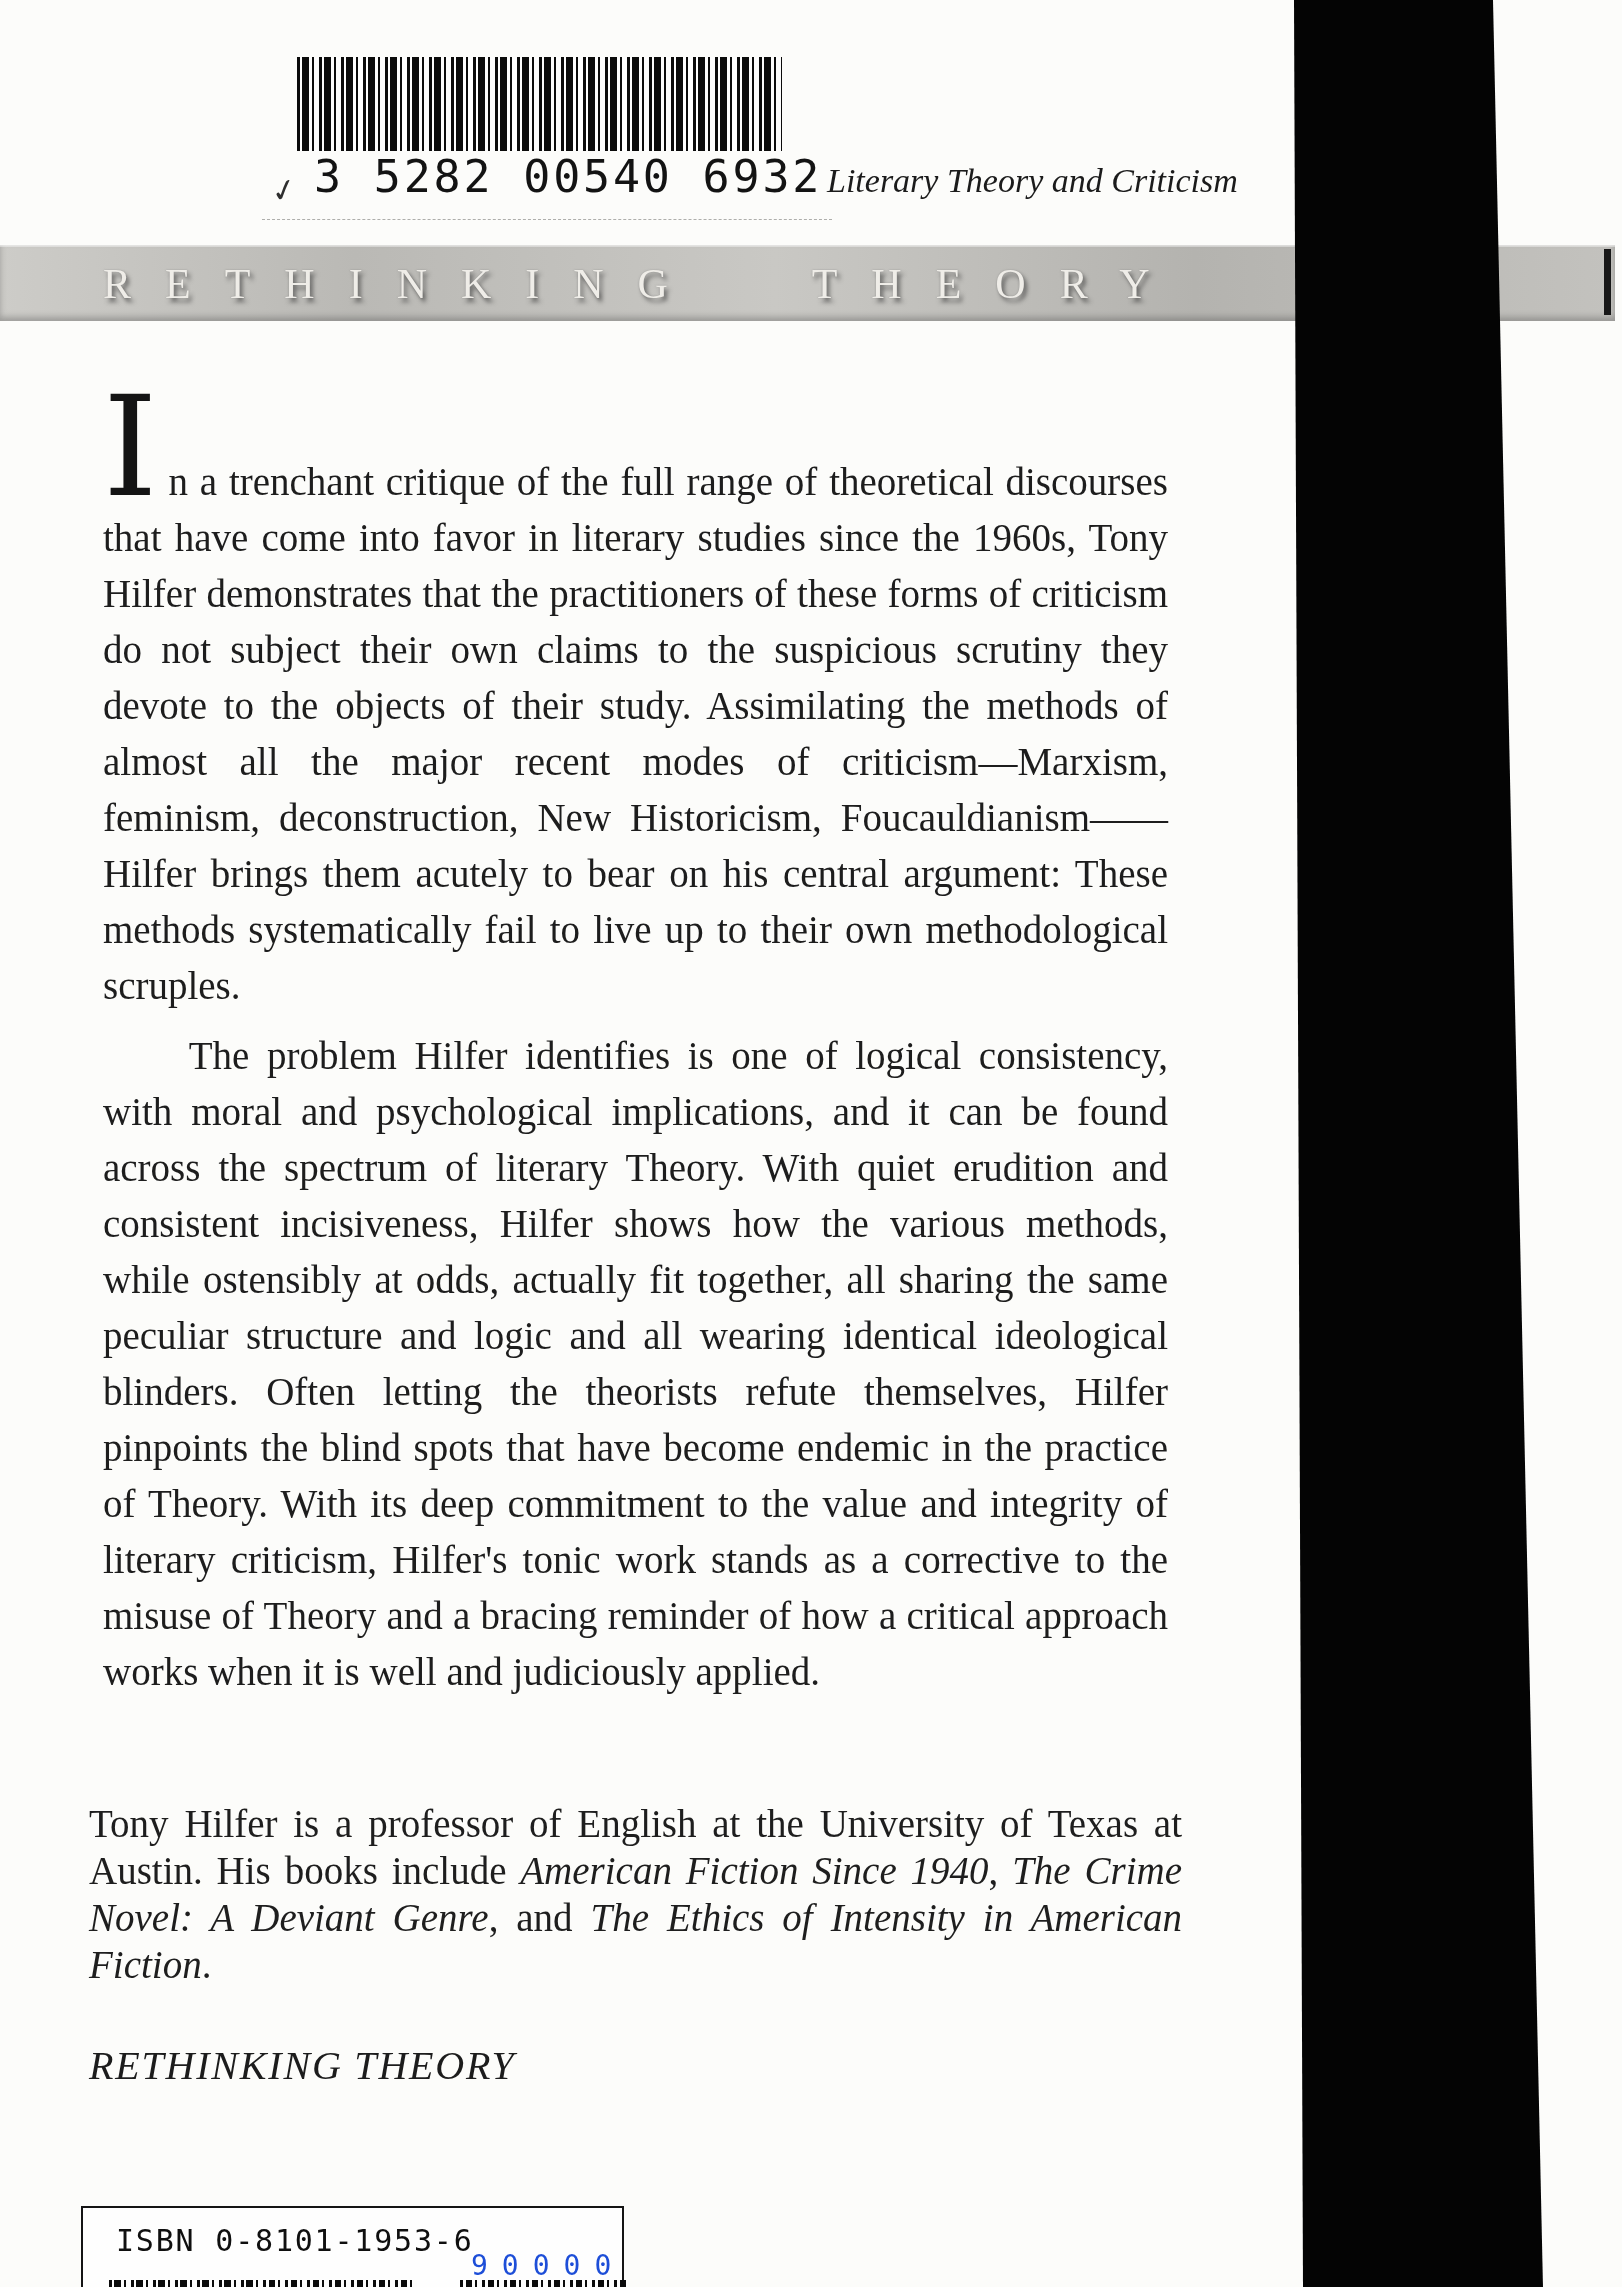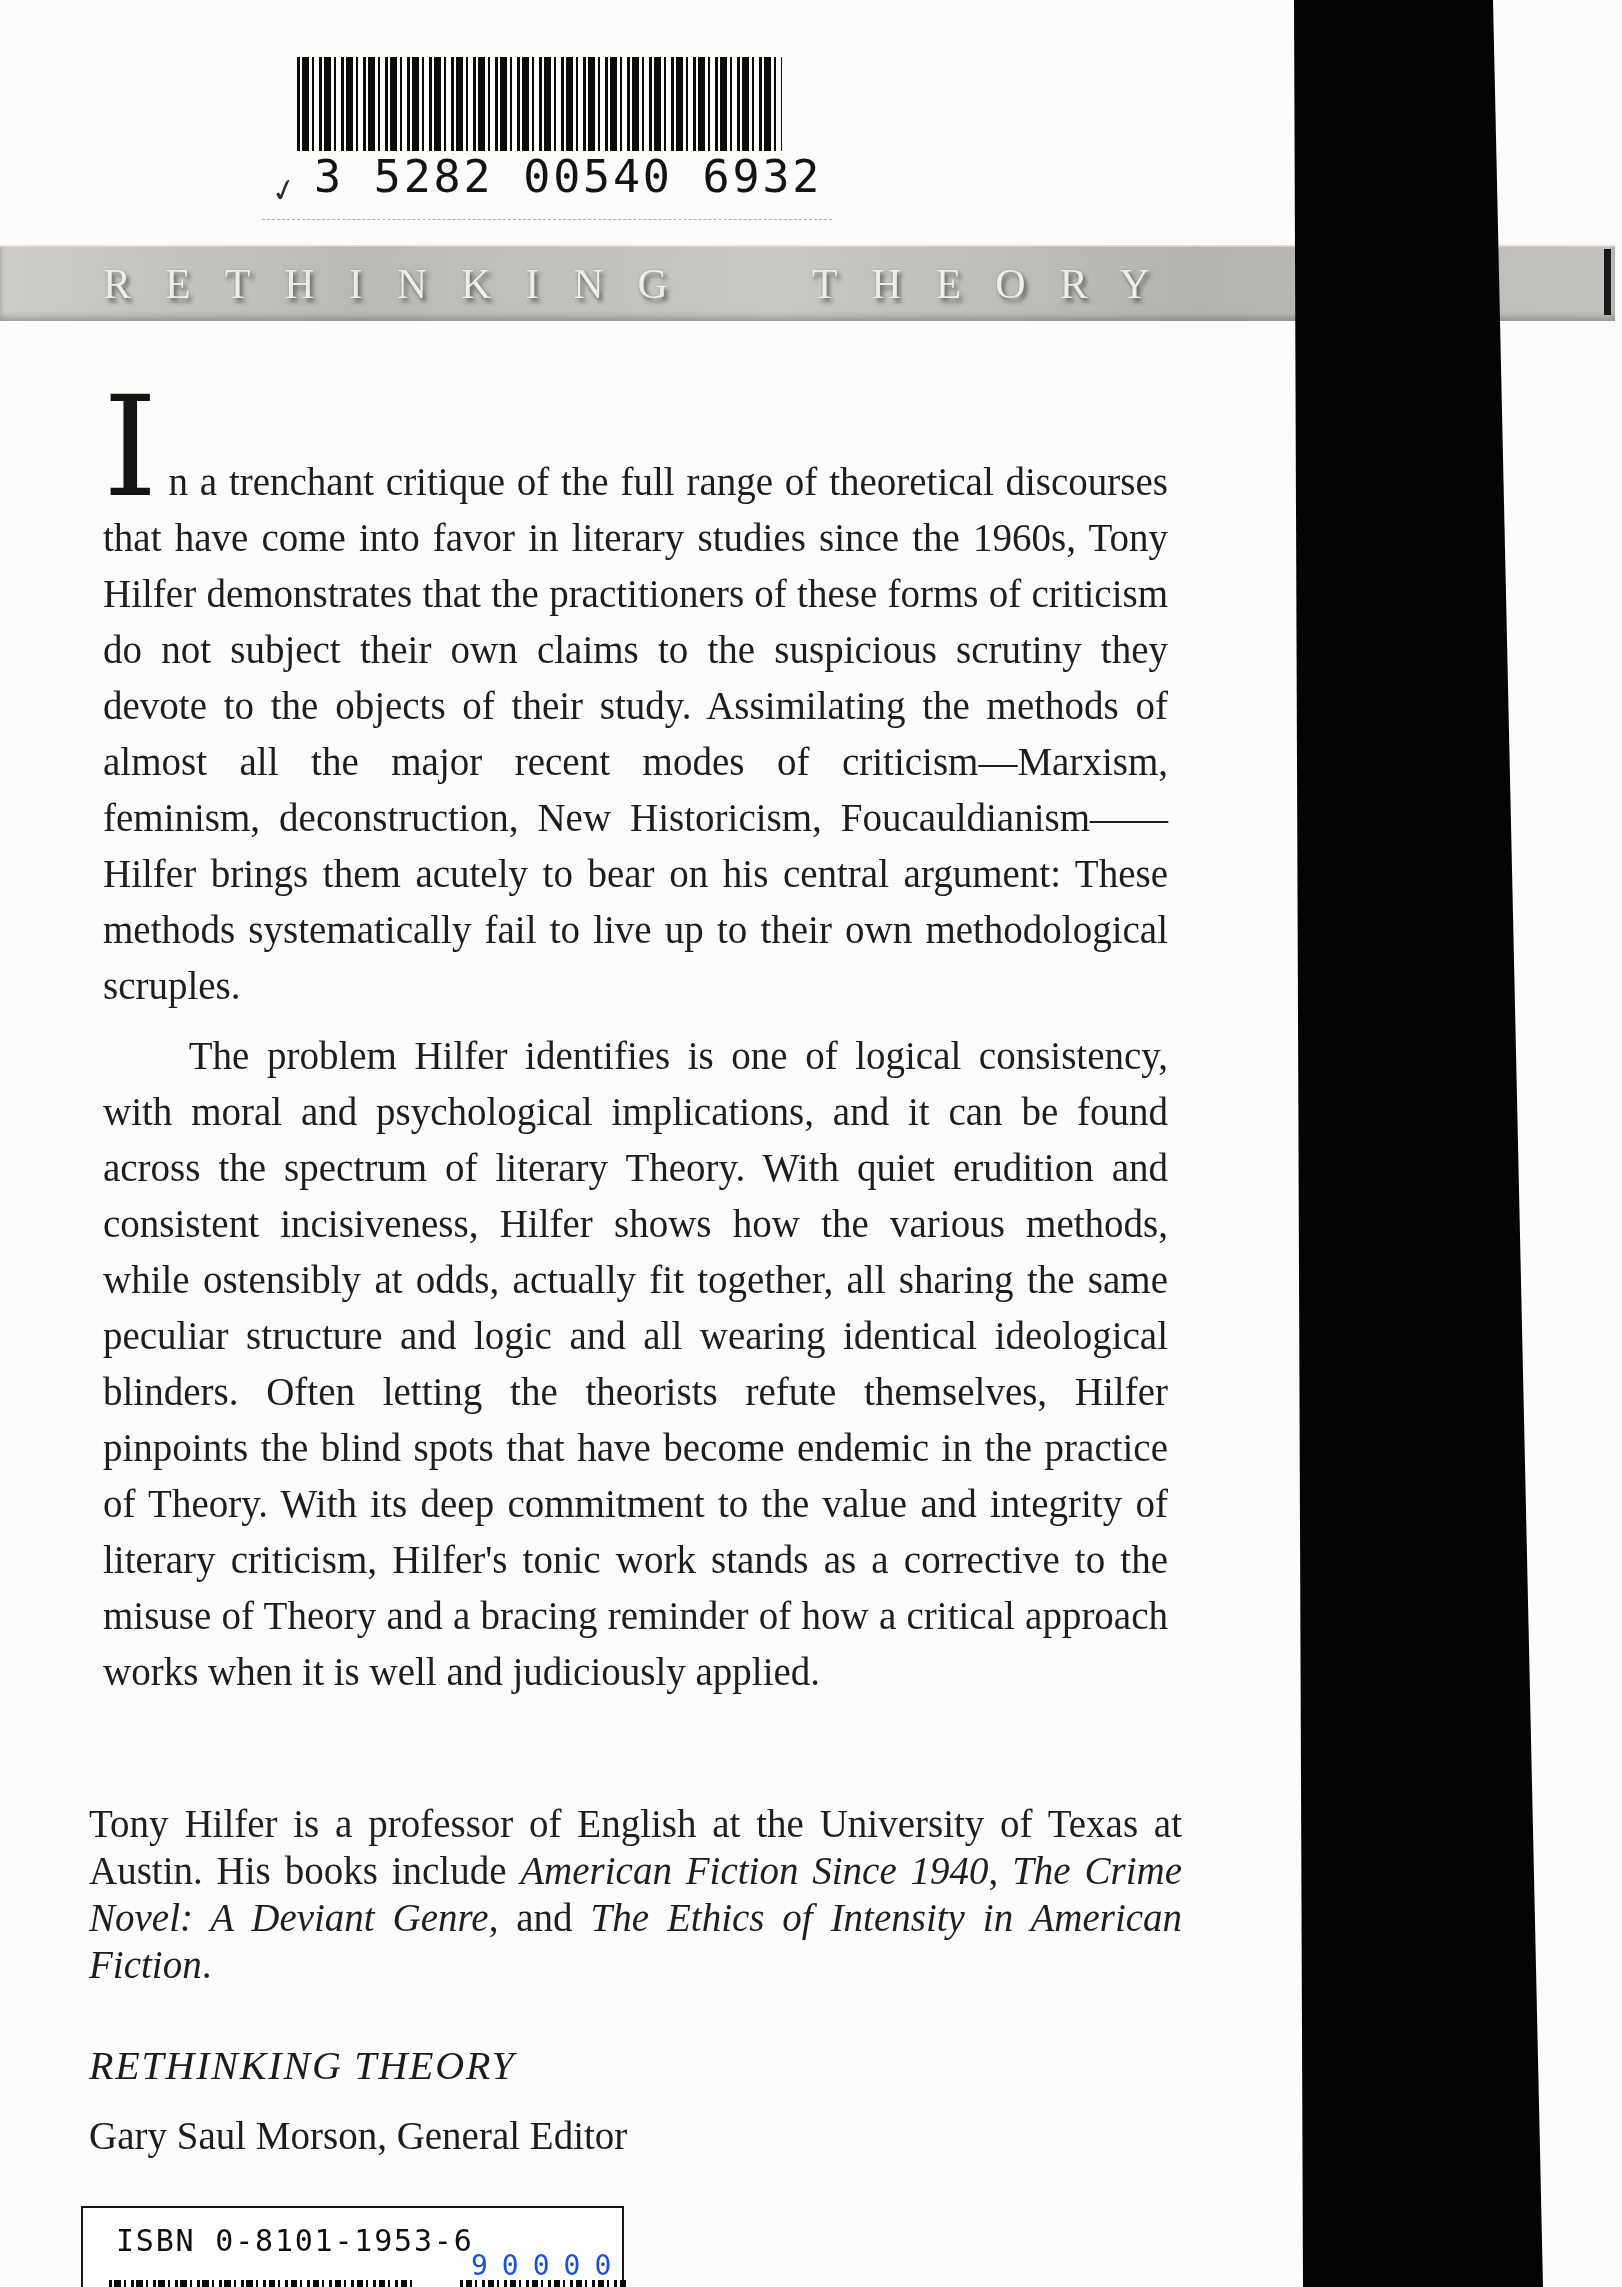--- a/index.html
+++ b/index.html
@@ -188,31 +188,31 @@
 <div class="page">
 
   <div class="banner">
     <span class="banner-title">RETHINKING THEORY</span>
   </div>
 
   <div class="top-barcode barcode"></div>
   <div class="check">✓</div>
   <div class="top-barcode-number">3 5282 00540 6932</div>
   <div class="dashes"></div>
+  <div class="category">Literary Theory and Criticism</div>
 
   <div class="text-col">
     <p class="para"><span class="dropcap">I</span><span>n a trenchant critique of the full range of theoretical discourses that have come into favor in literary studies since the 1960s, Tony Hilfer demonstrates that the practitioners of these forms of criticism do not subject their own claims to the suspicious scrutiny they devote to the objects of their study. Assimilating the methods of almost all the major recent modes of criticism—Marxism, feminism, deconstruction, New Historicism, Foucauldianism——Hilfer brings them acutely to bear on his central argument: These methods systematically fail to live up to their own methodological scruples.</span></p>
     <p class="para indent">The problem Hilfer identifies is one of logical consistency, with moral and psychological implications, and it can be found across the spectrum of literary Theory. With quiet erudition and consistent incisiveness, Hilfer shows how the various methods, while ostensibly at odds, actually fit together, all sharing the same peculiar structure and logic and all wearing identical ideological blinders. Often letting the theorists refute themselves, Hilfer pinpoints the blind spots that have become endemic in the practice of Theory. With its deep commitment to the value and integrity of literary criticism, Hilfer's tonic work stands as a corrective to the misuse of Theory and a bracing reminder of how a critical approach works when it is well and judiciously applied.</p>
   </div>
 
   <p class="bio"><span>Tony Hilfer is a professor of English at the University of Texas at Austin. His books include </span><span class="it">American Fiction Since 1940</span><span>, </span><span class="it">The Crime Novel: A Deviant Genre</span><span>, and </span><span class="it">The Ethics of Intensity in American Fiction</span><span>.</span></p>
 
   <div class="series">
     <div class="series-title">RETHINKING THEORY</div>
-    <div class="editor-line">Gary Saul Morson, General Editor</div>
   </div>
 
   <div class="isbn-box">
     <div class="isbn-text">ISBN 0-8101-1953-6</div>
     <div class="price-code">90000</div>
     <div class="ean-main barcode"></div>
     <div class="ean-addon barcode"></div>
   </div>
 
   <div class="black-bar"></div>

